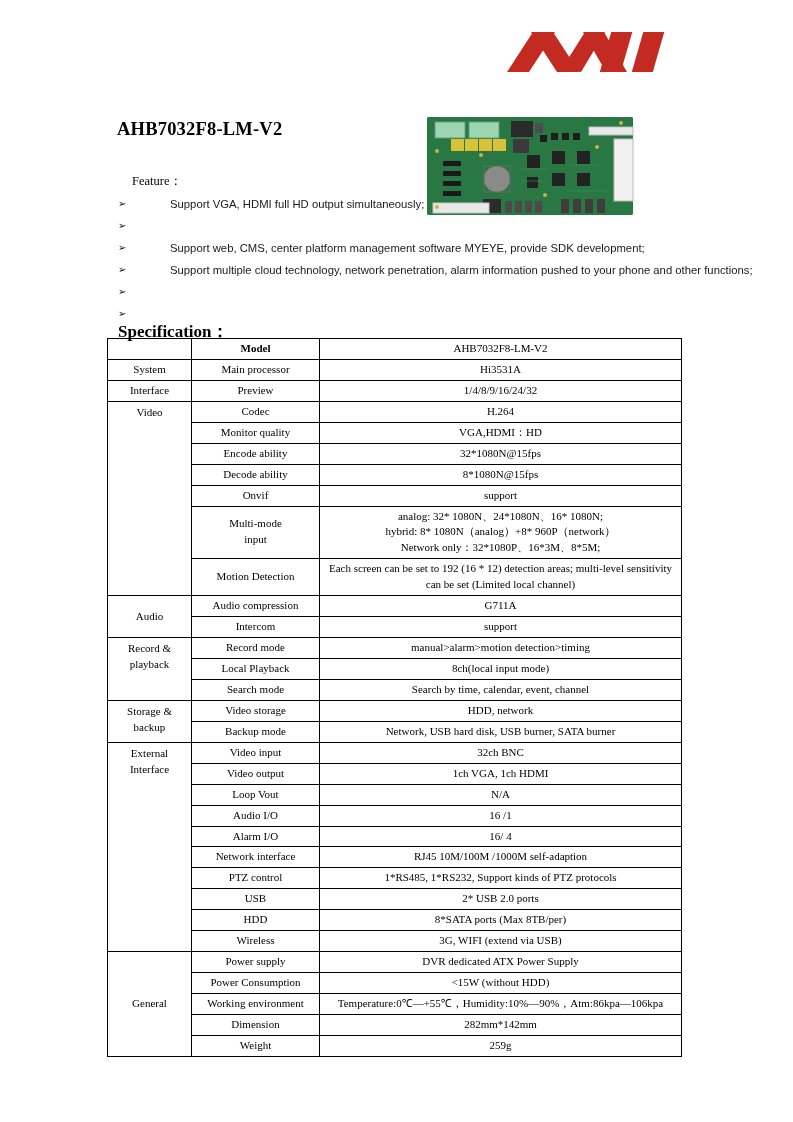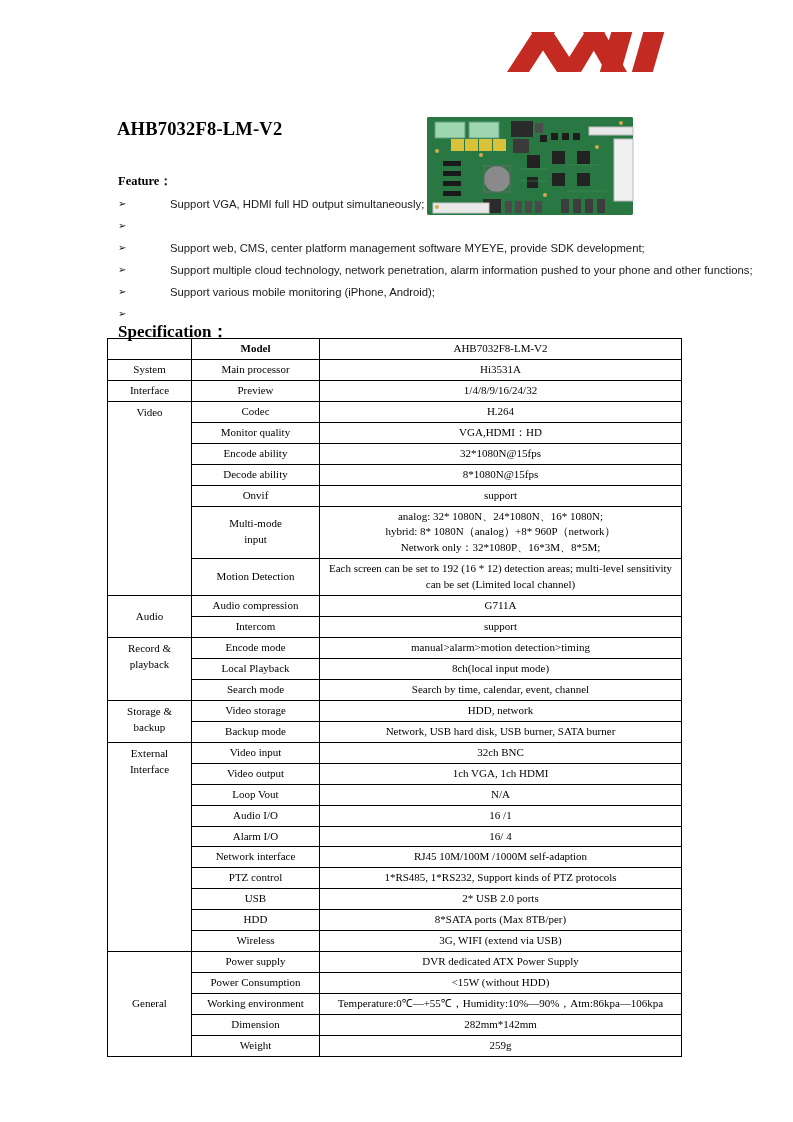--- a/index.html
+++ b/index.html
@@ -51,24 +51,24 @@
     height: 110px;
     border: 1px solid #ffffff;
     background: #ffffff;
     overflow: hidden;
   }
   .product-img svg { display:block; width:100%; height:100%; }
 
   
   .feature-head {
     position: absolute;
-    left: 118px;
+    left: 132px;
     top: 173px;
     font-size: 12.5px;
-    font-weight: bold;
+    font-weight: normal;
     font-family: "Liberation Serif","DejaVu Serif",serif;
   }
   .feature-list {
     position: absolute;
     left: 118px;
     top: 193px;
     width: 600px;
   }
   .feature-item {
     position: relative;
@@ -232,21 +232,20 @@
     <div class="feature-item">
       <span class="feature-bullet">➢</span>
       <span class="feature-text">Support web, CMS, center platform management software MYEYE, provide SDK development;</span>
     </div>
     <div class="feature-item">
       <span class="feature-bullet">➢</span>
       <span class="feature-text">Support multiple cloud technology, network penetration, alarm information pushed to your phone and other functions;</span>
     </div>
     <div class="feature-item">
       <span class="feature-bullet">➢</span>
-      <span class="feature-text">Support various mobile monitoring (iPhone, Android);</span>
     </div>
     <div class="feature-item">
       <span class="feature-bullet">➢</span>
     </div>
   </div>
 
   <div class="spec-head">Specification：</div>
 
   <table class="spec-table">
     <colgroup>
@@ -324,21 +323,21 @@
       <tr class="rowh">
         <td>Intercom</td>
         <td>support</td>
       </tr>
 
       <tr class="rowh">
         <td class="cat multiline" rowspan="3">
             <div>Record &amp;</div>
             <div>playback</div>
           </td>
-        <td>Encode mode</td>
+        <td>Record mode</td>
         <td>manual&gt;alarm&gt;motion detection&gt;timing</td>
       </tr>
       <tr class="rowh">
         <td>Local Playback</td>
         <td>8ch(local input mode)</td>
       </tr>
       <tr class="rowh">
         <td>Search mode</td>
         <td>Search by time, calendar, event, channel</td>
       </tr>

